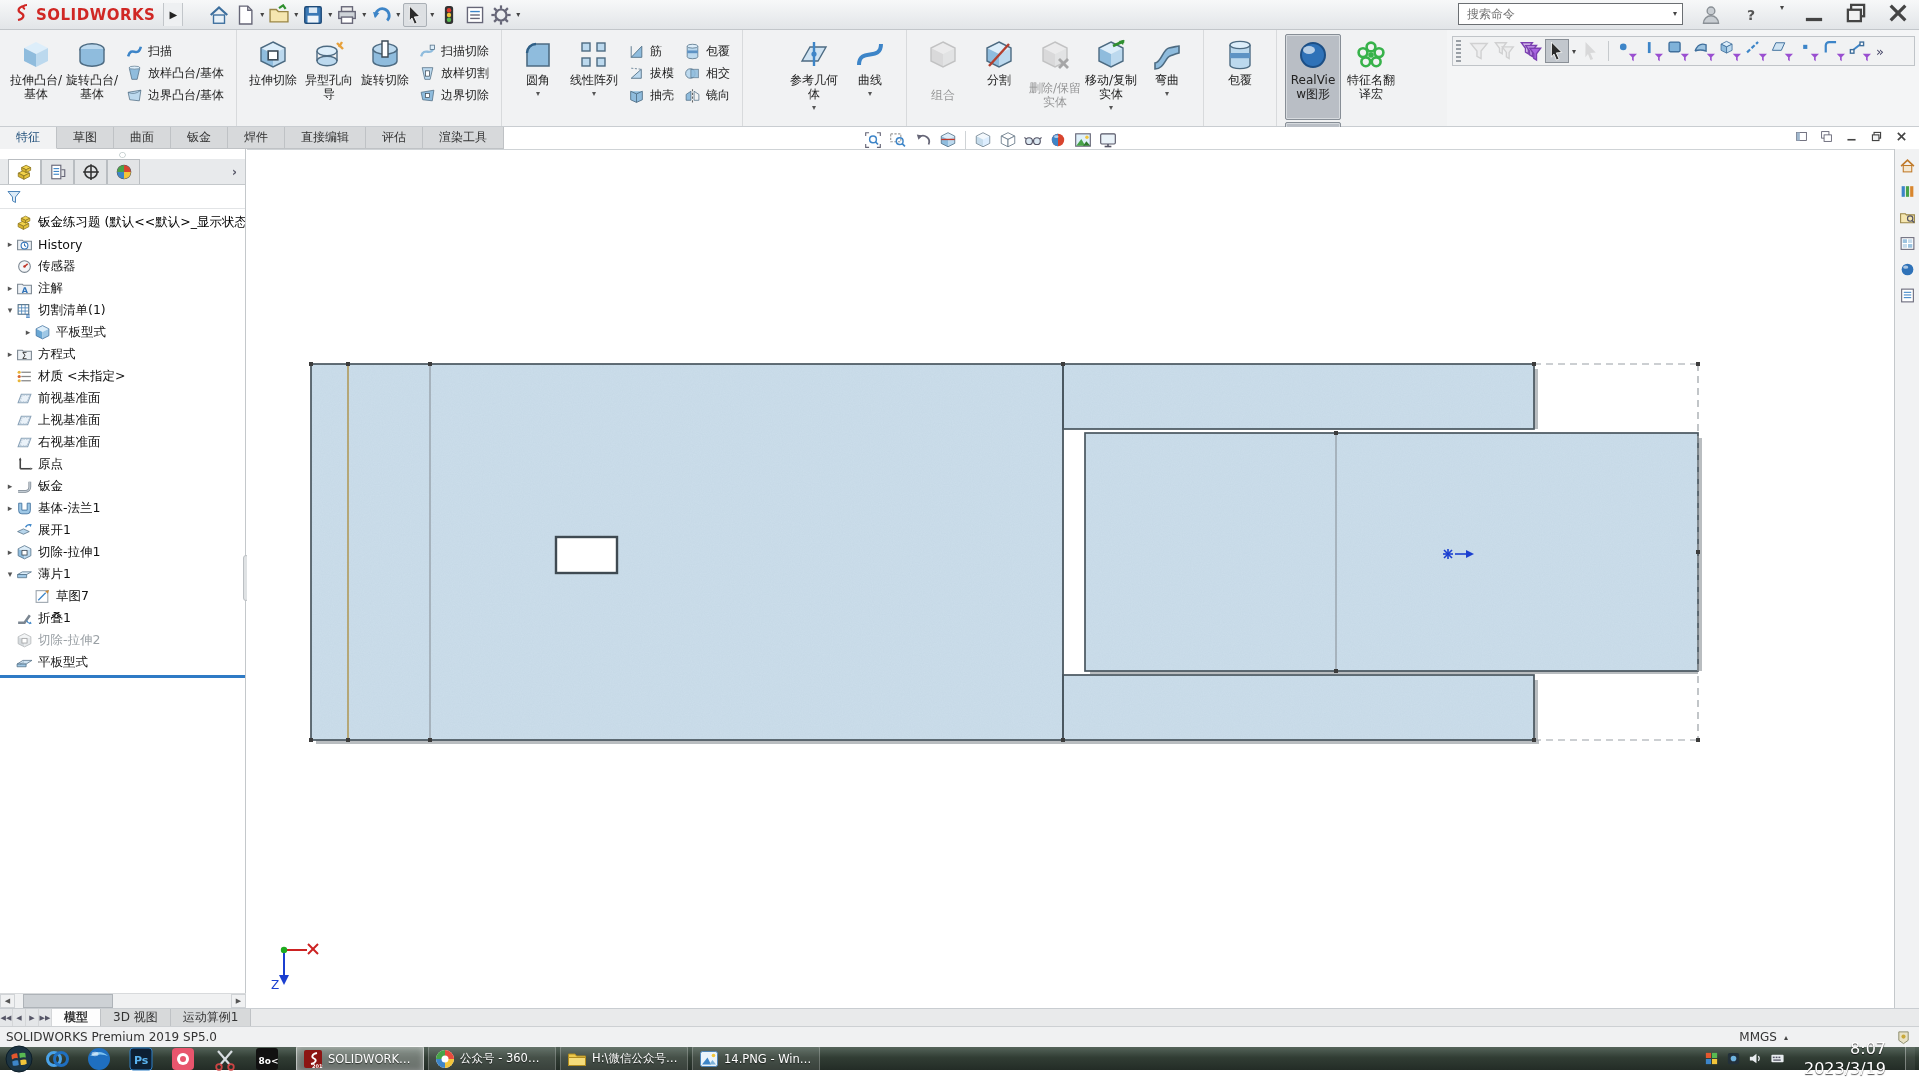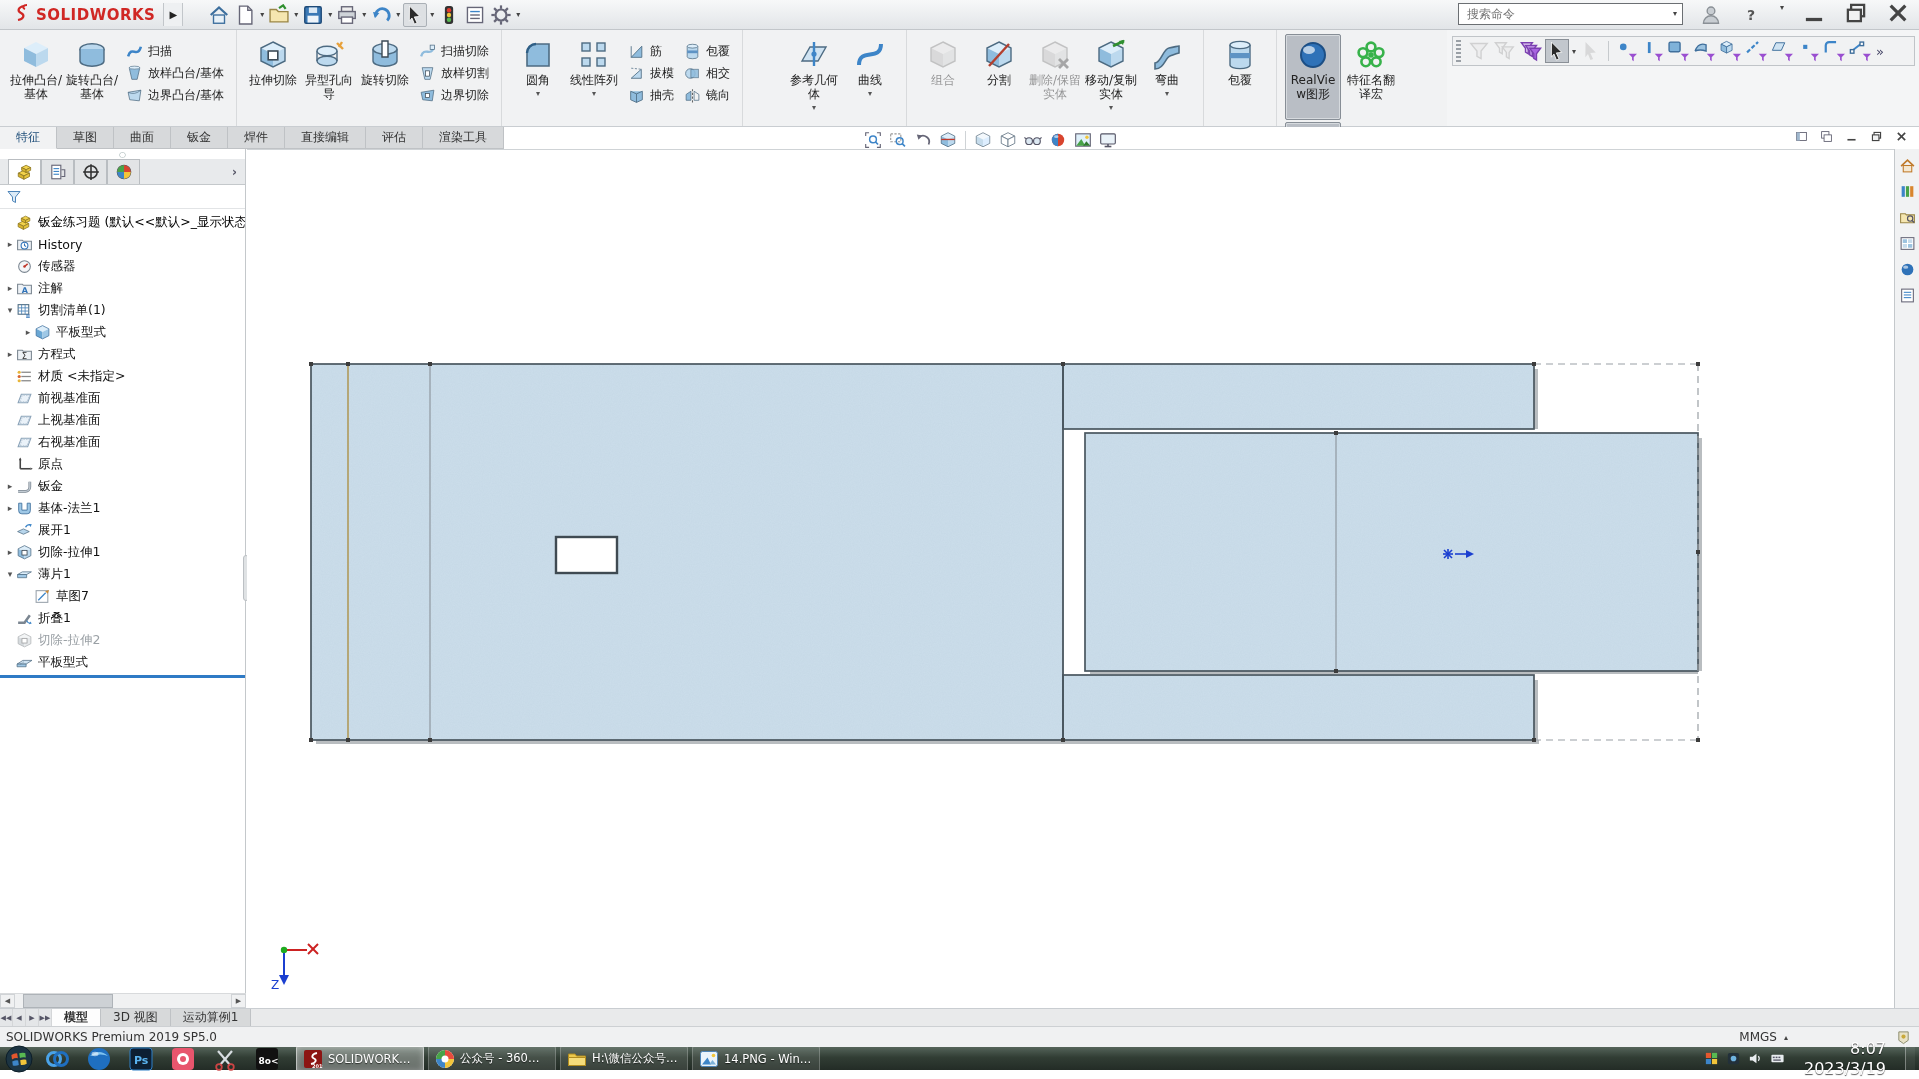--- a/index.html
+++ b/index.html
@@ -23,21 +23,21 @@
   .winbtn { width:26px; height:20px; display:flex; align-items:center; justify-content:center; }
 
   
   #ribbon { position:absolute; top:30px; left:0; width:1447px; height:97px; background:#f1f2f3; border-bottom:1px solid #c9cdd1; display:flex; align-items:stretch; }
   .rgroup { display:flex; align-items:flex-start; padding:4px 8px 0 8px; border-right:1px solid #d8dadc; gap:2px; }
   .rbl { width:56px; min-height:86px; display:flex; flex-direction:column; align-items:center; text-align:center; padding-top:4px; border:1px solid transparent; border-radius:2px; }
   .rbl .ic { width:32px; height:32px; }
   .rbl .ic svg { width:32px; height:32px; }
   .rbl .lbl { font-size:12px; line-height:1.15; margin-top:3px; word-break:break-all; color:#222; }
   .rbl .car { font-size:8px; color:#555; margin-top:1px; }
-  .rbl.disabled { opacity:.45; filter:grayscale(1); }
+  .rbl.disabled { opacity:.45; filter:grayscale(1);justify-content:space-between; }
   .rbl.pressed { background:#b9bec5; border-color:#878e96; box-shadow:inset 0 0 0 1px #d6dade; }
   .rstack { display:flex; flex-direction:column; justify-content:flex-start; padding-top:6px; }
   .rbs { display:flex; align-items:center; gap:5px; height:22px; padding:0 4px; border-radius:2px; white-space:nowrap; }
   .rbs .ic, .rbs .ic svg { width:17px; height:17px; }
   .rbs .lbl { font-size:12px; color:#222; }
 
   
   #filterarea { position:absolute; top:30px; left:1447px; width:472px; height:97px; background:#f4f5f6; border-bottom:1px solid #c9cdd1; }
   #filterbar { position:absolute; top:6px; left:5px; right:4px; height:30px; background:#f1f2f3; border:1px solid #c0c4c8; display:flex; align-items:center; padding:0 3px; gap:2px; }
   .grip { width:5px; height:22px; background:repeating-linear-gradient(#9aa0a6 0 2px, transparent 2px 4px); margin-right:4px; }

